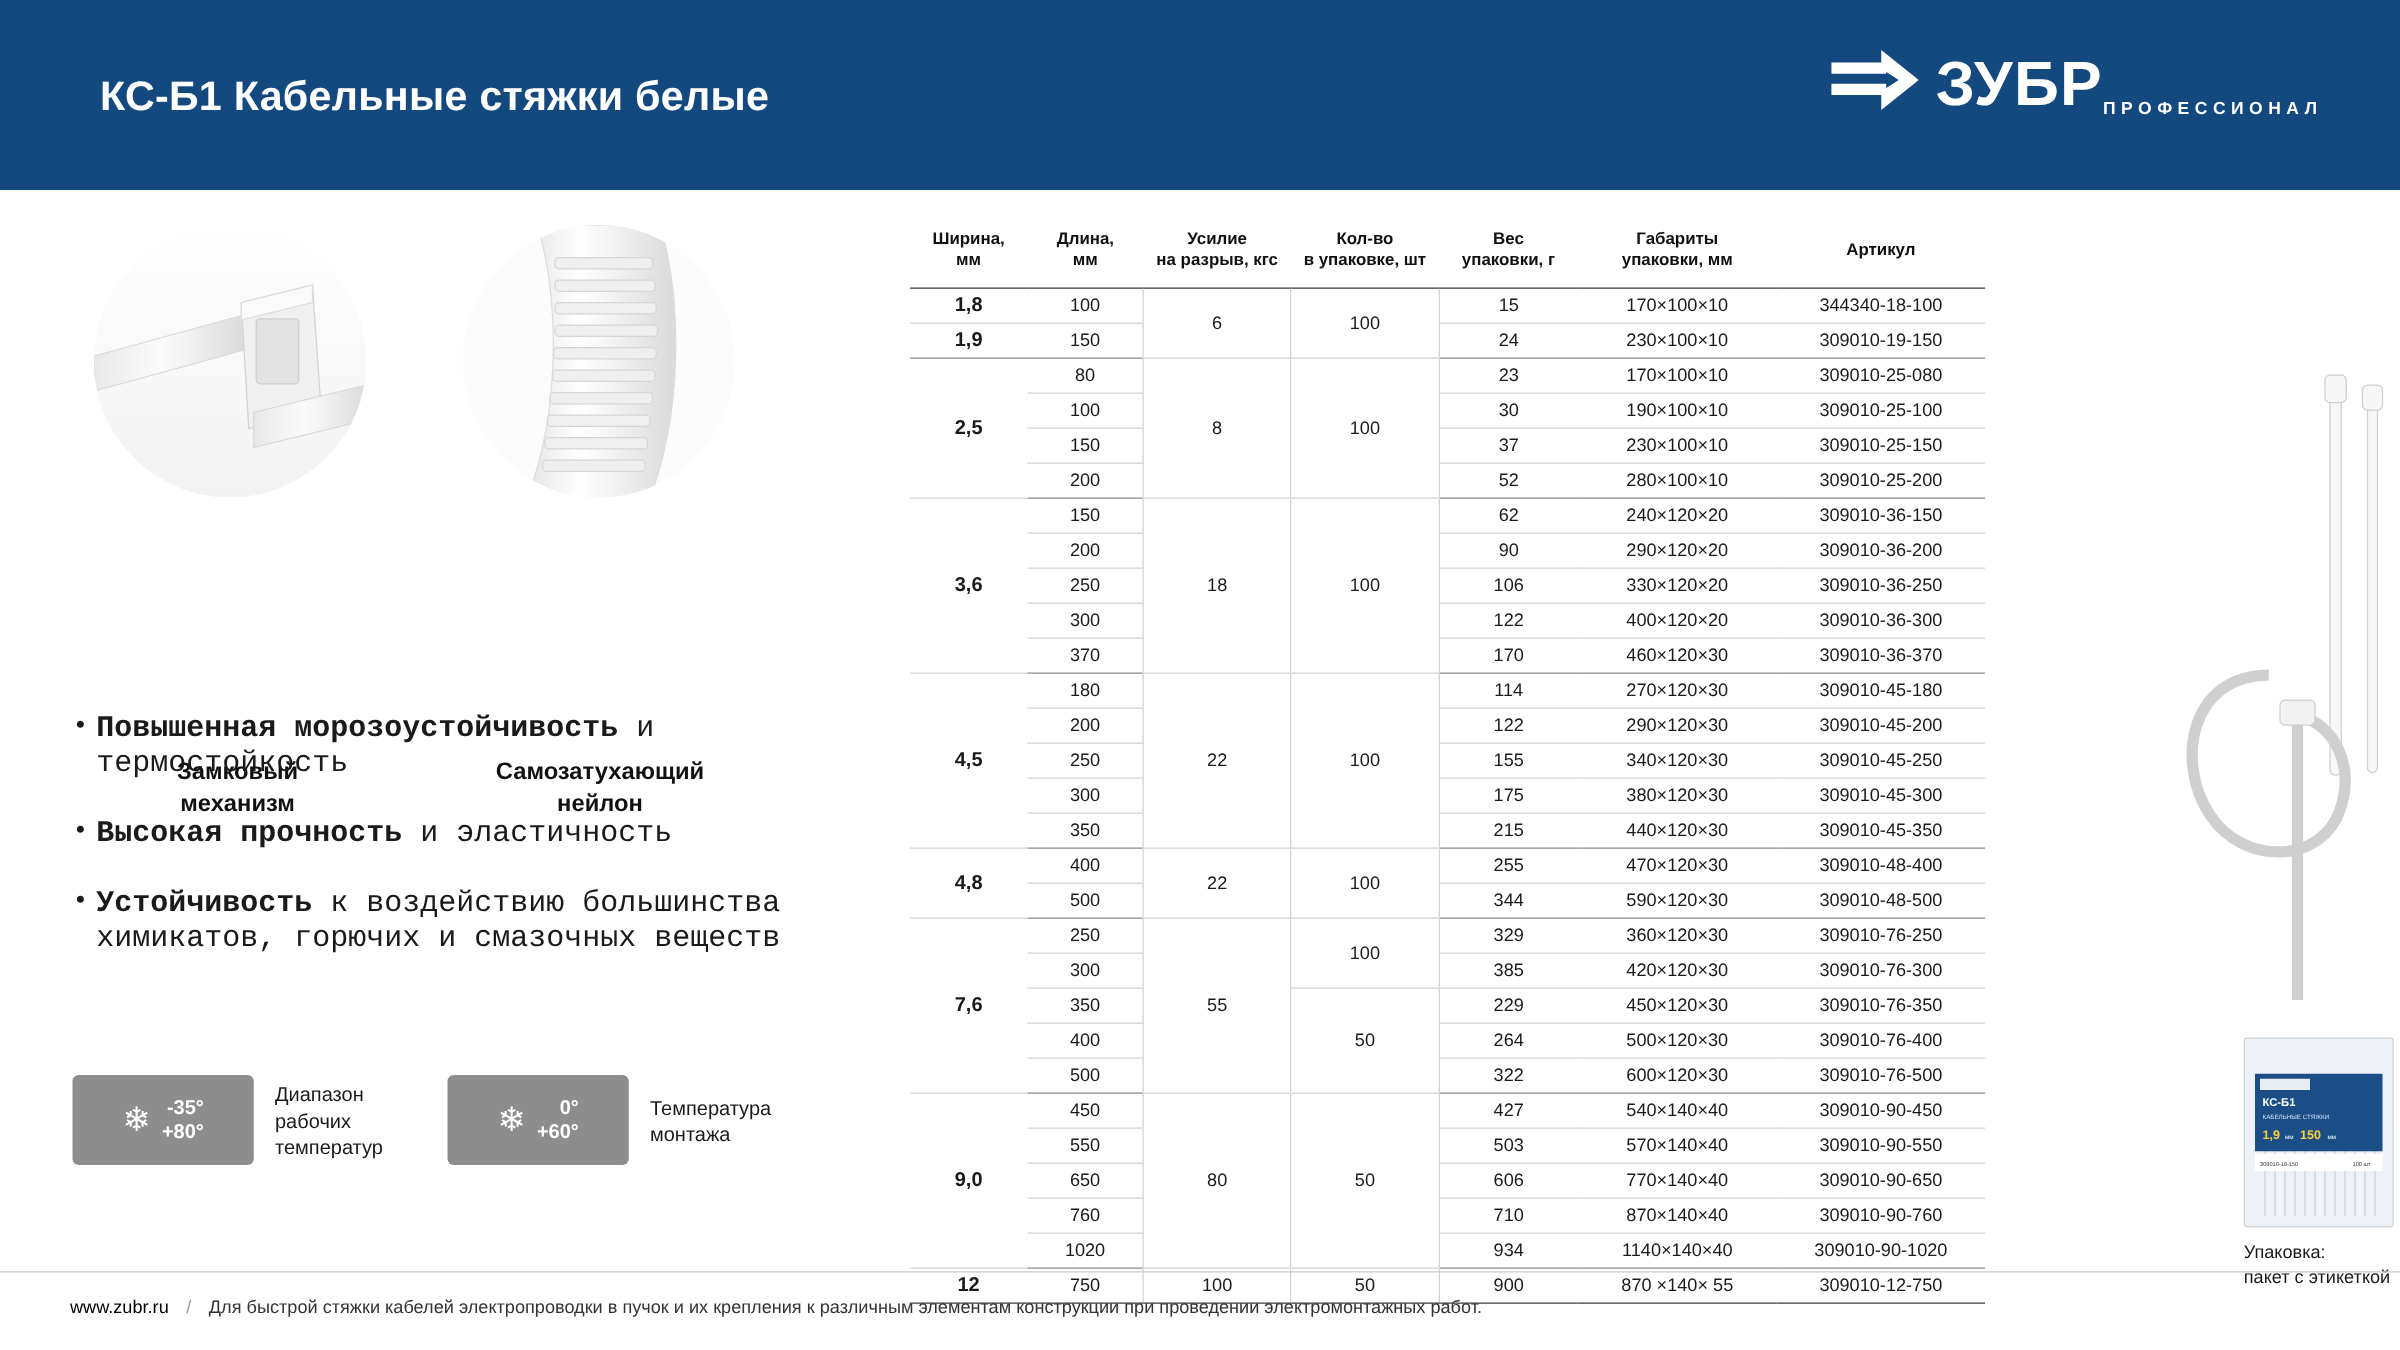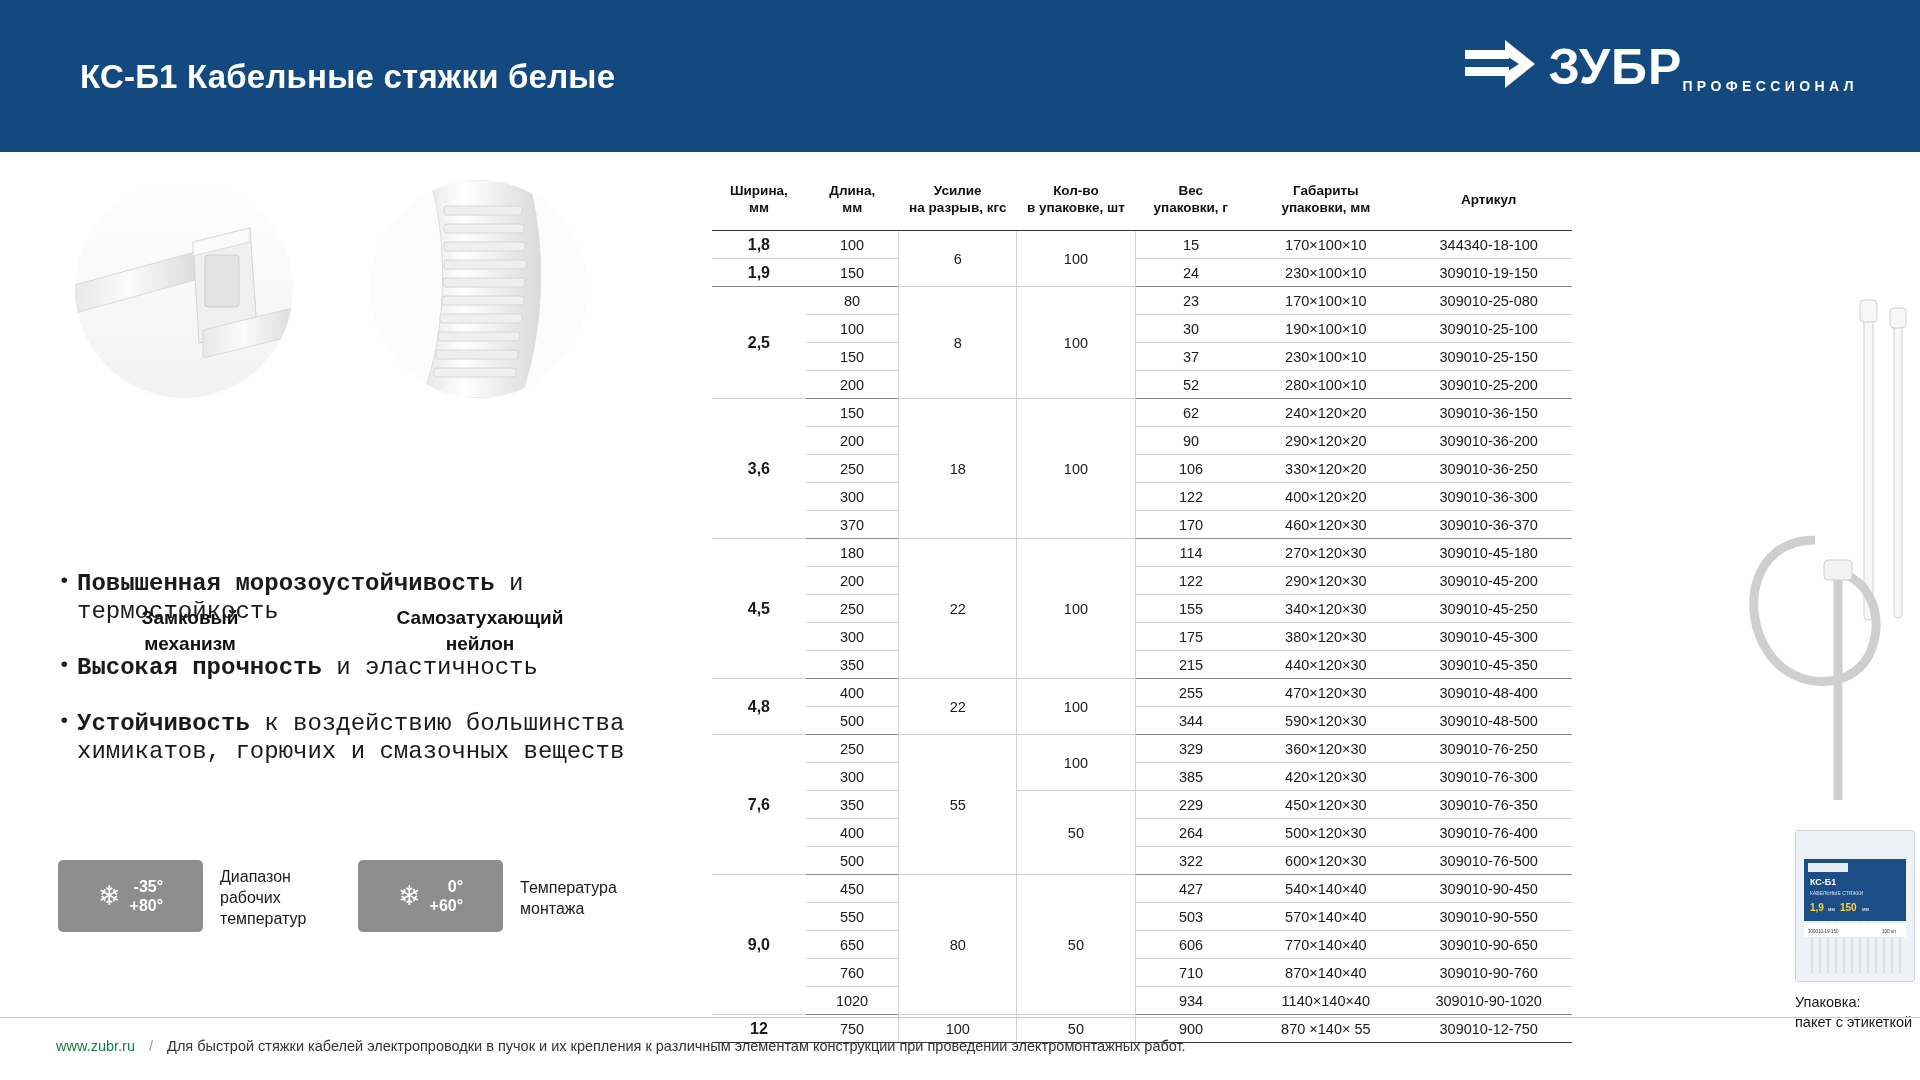--- a/index.html
+++ b/index.html
@@ -62,21 +62,21 @@
     display:flex;align-items:center;justify-content:center;
   }
   .badge .snow{font-size:27px;color:#fff;margin-right:9px;line-height:1;}
   .badge .temps{
     color:#fff;font-size:16px;font-weight:700;line-height:19px;text-align:right;
   }
   .badge-label{
     position:absolute;font-size:16px;line-height:21px;color:#1a1a1a;
   }
   
-  .table-wrap{position:absolute;left:712px;top:176px;width:860px;}
+  .table-wrap{position:absolute;left:728px;top:176px;width:860px;}
   table{border-collapse:collapse;width:860px;font-size:14.5px;}
   th{
     font-weight:700;font-size:13.5px;line-height:17px;color:#111;
     padding:6px 2px 14px 2px;text-align:center;vertical-align:middle;
     border-bottom:1.6px solid #3a3a3a;
   }
   td{
     text-align:center;padding:0;height:27px;color:#1a1a1a;font-size:14.5px;
     border-bottom:1px solid #d2d2d2;
   }
@@ -94,21 +94,21 @@
   .pack-label{
     position:absolute;left:1795px;top:992px;font-size:14.5px;line-height:20px;color:#1a1a1a;
   }
   
   .footer{
     position:absolute;left:0;bottom:0;width:1920px;height:62px;border-top:1px solid #c9c9c9;
   }
   .footer-inner{
     position:absolute;left:56px;top:20px;font-size:14.5px;color:#333;white-space:nowrap;
   }
-  .footer-inner .site{color:#15803d;}
+  .footer-inner .site{color:#000000;}
   .footer-sep{color:#999;margin:0 10px;}
 </style>
 </head>
 <body>
 
 <div class="header">
   <div class="header-title">
     <span class="model">КС-Б1</span>
     <span>Кабельные стяжки белые</span>
   </div>

